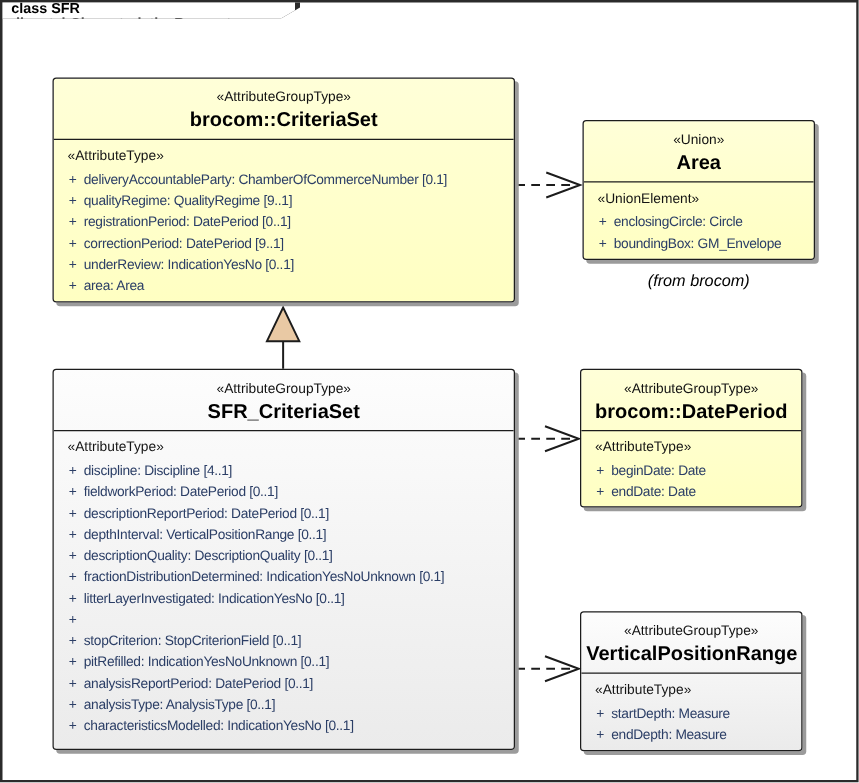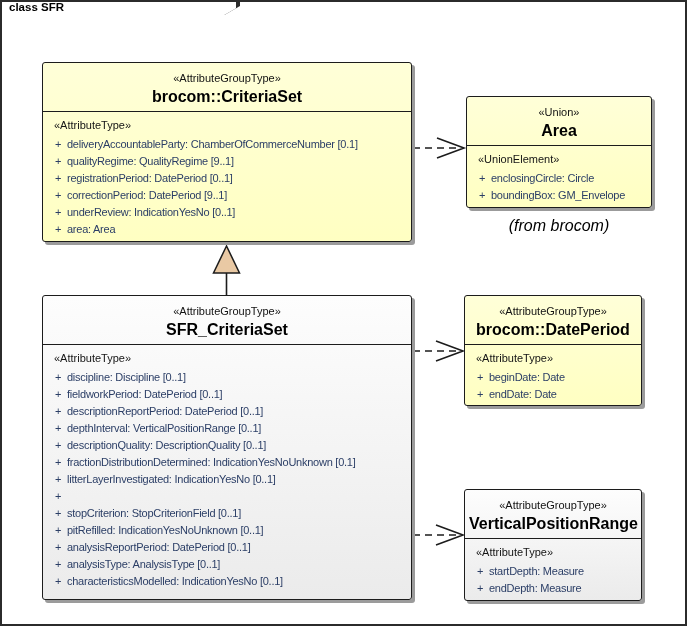--- a/index.html
+++ b/index.html
@@ -32,21 +32,21 @@
   .stereo{ font-size:11px; color:#111; line-height:14px; }
   .cls-name{ font-size:16px; font-weight:bold; color:#000; margin-top:4px; line-height:15px; }
   .attrs{ padding:5px 3px 19px; }
   .attr-stereo{ font-size:11px; color:#141414; padding:1px 0 3px 8px; line-height:15px; }
   .row{
     display:flex; line-height:17px; font-size:11px; color:#2b3e66;
     white-space:nowrap; overflow:hidden; letter-spacing:-0.25px;
   }
   .row .vis{ flex:none; width:21px; padding-left:9px; letter-spacing:0; }
   .from-note{
-    position:absolute; text-align:center; font-style:italic; font-size:16px; color:#000;
+    position:absolute; text-align:center; font-style:italic; font-size:13px; color:#000;
   }
   .connectors{ position:absolute; left:0; top:0; pointer-events:none; }
 </style>
 </head>
 <body>
 
 <div class="canvas">
 
   <svg class="connectors" width="687" height="626" viewBox="0 0 687 626">
 
@@ -130,21 +130,21 @@
 
   <div class="box gray" style="left:40px; top:293px; width:370px; height:305px;">
     <div class="box-header">
       <div class="stereo">«AttributeGroupType»</div>
       <div class="cls-name">SFR_CriteriaSet</div>
     </div>
     <div class="attrs">
       <div class="attr-stereo">«AttributeType»</div>
       <div class="row">
           <span class="vis">+</span>
-          <span>discipline: Discipline [0..1]</span>
+          <span>discipline: Discipline [4..1]</span>
         </div>
       <div class="row">
           <span class="vis">+</span>
           <span>fieldworkPeriod: DatePeriod [0..1]</span>
         </div>
       <div class="row">
           <span class="vis">+</span>
           <span>descriptionReportPeriod: DatePeriod [0..1]</span>
         </div>
       <div class="row">

